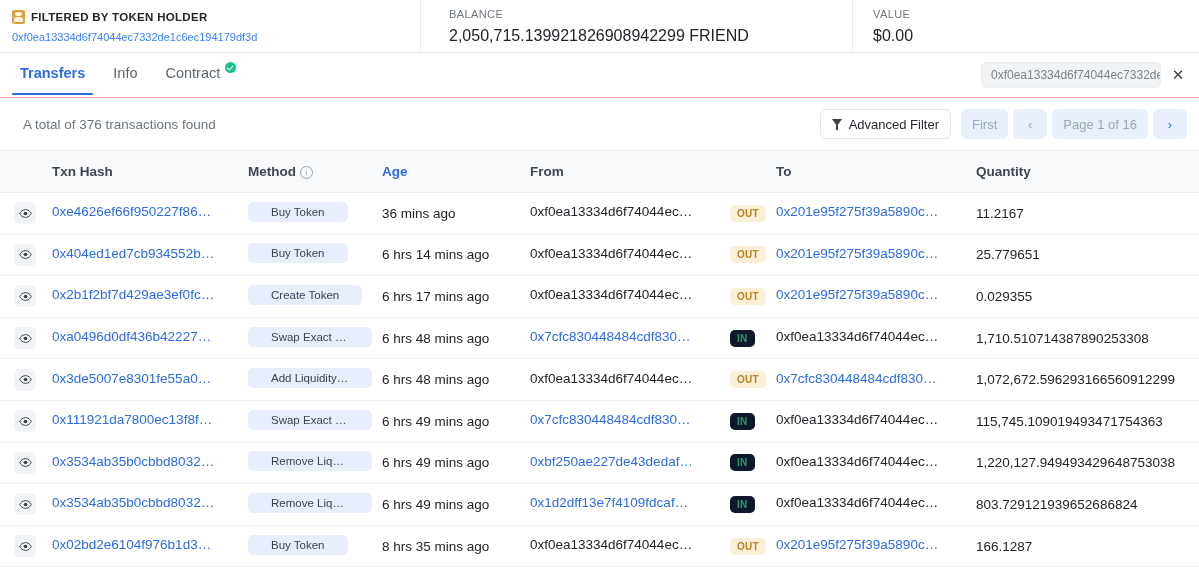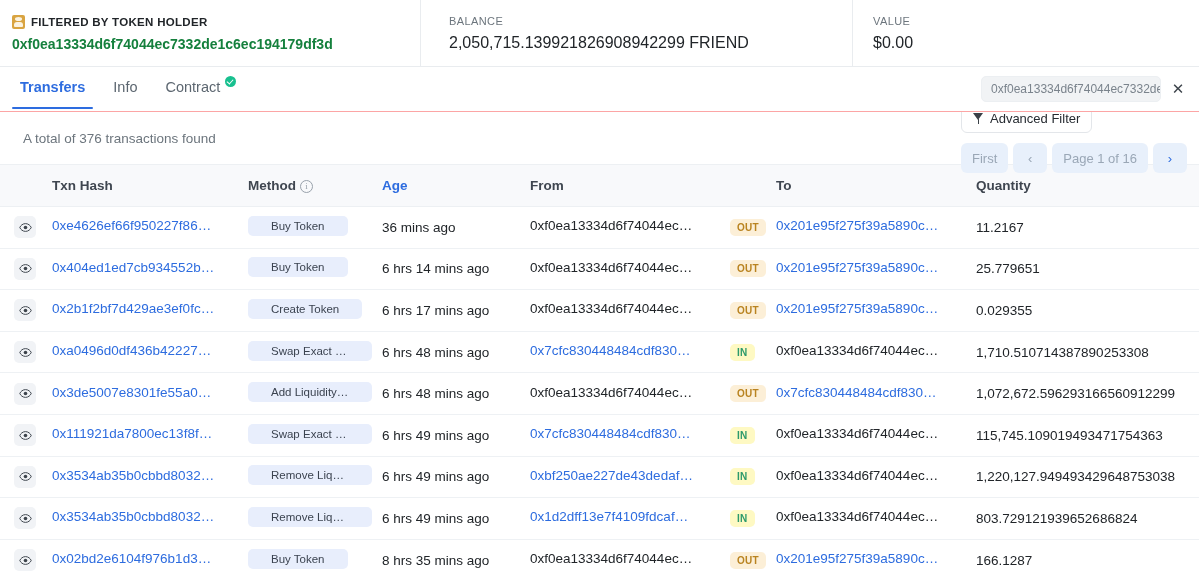--- a/index.html
+++ b/index.html
@@ -9,21 +9,21 @@
     background: #ffffff;
     font-family: "Liberation Sans", sans-serif;
     color: #1f2937;
     overflow: hidden;
   }
 
   
   .summary-bar {
     display: flex;
     align-items: stretch;
-    height: 67px;
+    height: 53px;
     background: #ffffff;
     border-bottom: 1px solid #e9ecef;
   }
   .summary-cell {
     display: flex;
     flex-direction: column;
     justify-content: center;
     padding: 0 0 0 12px;
   }
   .summary-cell.filtered { width: 420px; }
@@ -75,23 +75,23 @@
     left: 2px; top: 7px;
     width: 9px; height: 5px;
     border-radius: 3px 3px 1px 1px;
     background: #fbf3e2;
   }
   .summary-value {
     font-size: 16px;
     color: #212529;
   }
   .summary-value.addr {
-    color: #15803d;
-    font-weight: bold;
-    font-size: 14px;
+    color: #3b82f6;
+    font-weight: normal;
+    font-size: 11px;
     cursor: pointer;
   }
 
   
   .tabs-row {
     position: relative;
     height: 45px;
     display: flex;
     align-items: flex-start;
     border-bottom: 1px solid #fca5a5;
@@ -180,23 +180,22 @@
     background: #fff;
   }
   .total-text {
     font-size: 13.5px;
     color: #6c757d;
     margin-left: 11px;
   }
   .toolbar-right {
     margin-left: auto;
     display: flex;
-    align-items: flex-start;
+    align-items: flex-end;
     gap: 10px;
-    flex-direction: column;
   }
   .adv-filter-btn {
     display: flex;
     align-items: center;
     gap: 6px;
     height: 30px;
     padding: 0 11px;
     border: 1px solid #e3e6ea;
     border-radius: 6px;
     background: #fff;
@@ -316,21 +315,21 @@
   }
   .dir-pill {
     display: inline-block;
     padding: 3px 7px;
     border-radius: 5px;
     font-size: 10px;
     font-weight: bold;
     letter-spacing: 0.3px;
   }
   .dir-out { background: #fcefd7; color: #b98320; }
-  .dir-in  { background: #fef9c3; color: #2c9a6b; }
+  .dir-in  { background: #0f172a; color: #2c9a6b; }
 </style>
 </head>
 <body>
 
 <div class="summary-bar">
   <div class="summary-cell filtered">
     <div class="summary-label strong">
       <span class="filter-badge-icon"></span>
       <span>FILTERED BY TOKEN HOLDER</span>
     </div>

